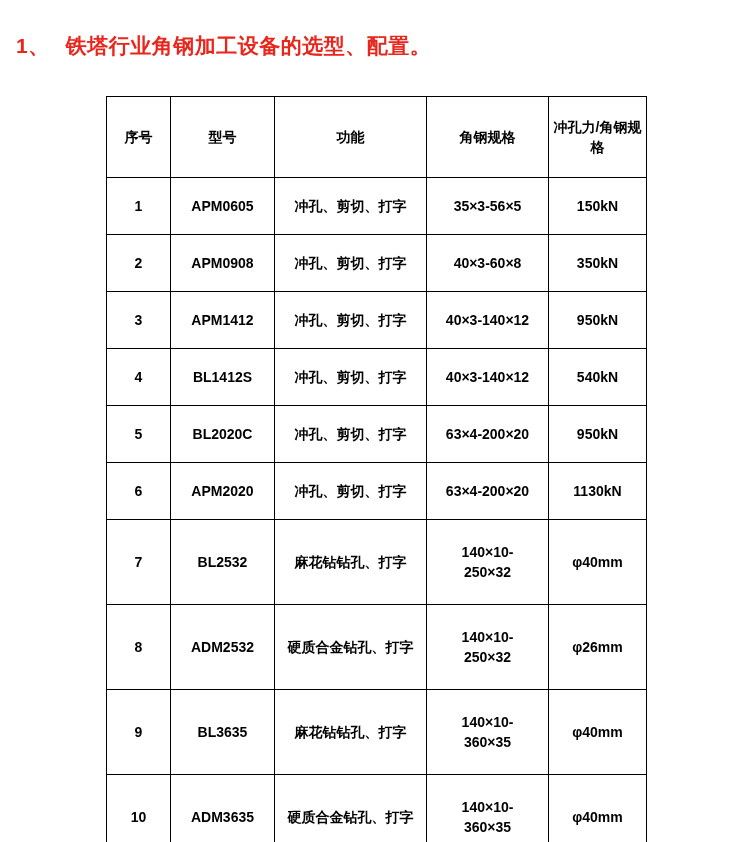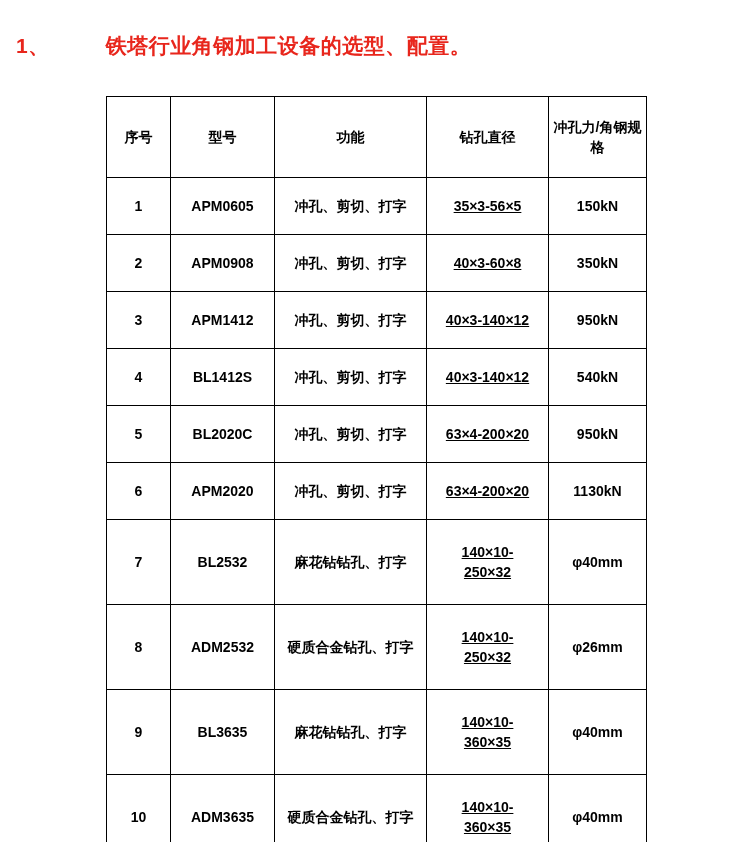--- a/index.html
+++ b/index.html
@@ -28,21 +28,20 @@
     font-size: 21px;
     font-weight: bold;
     letter-spacing: 0.5px;
   }
   .heading-num {
     margin-right: 16px;
     white-space: nowrap;
   }
   .heading-text {
     white-space: nowrap;
-    margin-left: 40px;
   }
   .table-wrap {
     margin: 36px 0 0 106px;
     width: 540px;
   }
   table.spec {
     border-collapse: collapse;
     width: 540px;
     table-layout: fixed;
   }
@@ -65,21 +64,20 @@
   tr.tall td {
     height: 72px;
   }
   col.c-idx  { width: 64px; }
   col.c-mod  { width: 104px; }
   col.c-fun  { width: 152px; }
   col.c-spec { width: 122px; }
   col.c-pow  { width: 98px; }
   .cell-break {
     display: block;
-    text-decoration: underline;
   }
 </style>
 </head>
 <body>
 
 <div class="page">
 
   <div class="heading">
     <span class="heading-num">1、</span>
     <span class="heading-text">铁塔行业角钢加工设备的选型、配置。</span>
@@ -92,21 +90,21 @@
           <col class="c-mod">
           <col class="c-fun">
           <col class="c-spec">
           <col class="c-pow">
       </colgroup>
       <thead>
         <tr>
           <th>序号</th>
           <th>型号</th>
           <th>功能</th>
-          <th>钻孔直径</th>
+          <th>角钢规格</th>
           <th>冲孔力/角钢规格</th>
         </tr>
       </thead>
       <tbody>
         <tr>
           <td>1</td>
           <td>APM0605</td>
           <td>冲孔、剪切、打字</td>
           <td>
             <span class="cell-break">35×3-56×5</span>

